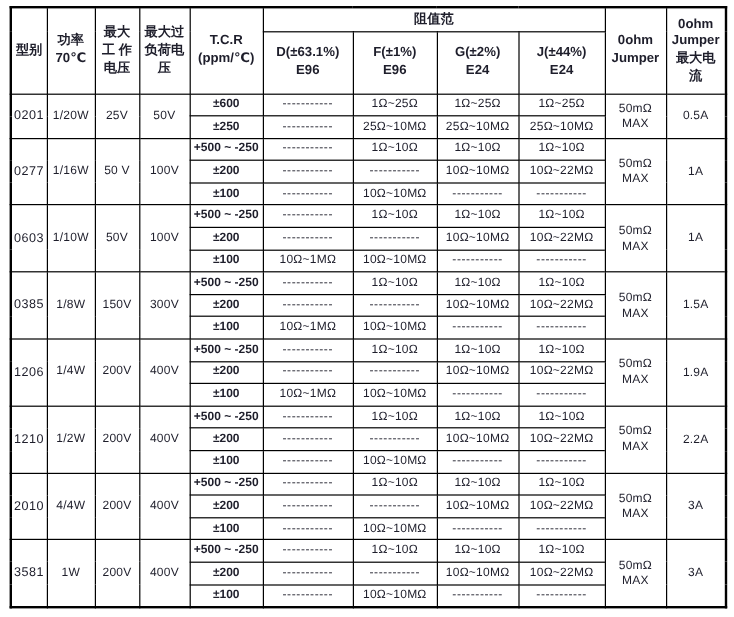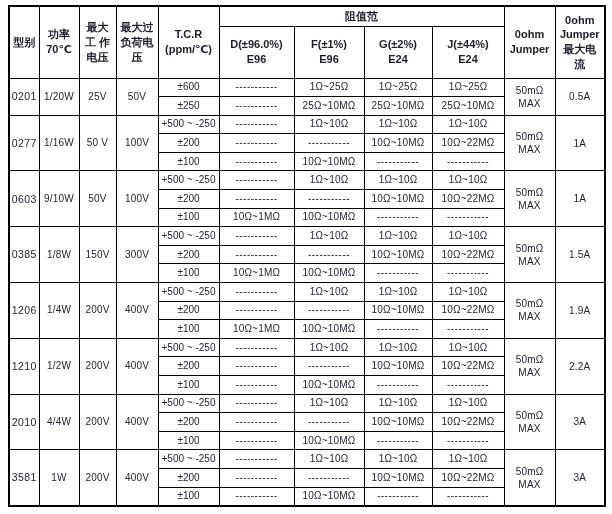--- a/index.html
+++ b/index.html
@@ -8,21 +8,21 @@
   table{border-collapse:collapse;table-layout:fixed;
         margin:5px 0 0 8px;width:596px;border:2px solid #000;}
   th,td{border:1px solid #000;text-align:center;vertical-align:middle;
         padding:0 1px;white-space:pre-line;overflow:hidden;}
   thead th{font-size:11px;font-weight:bold;line-height:1.35;}
   thead tr.top-row{height:20px;}
   thead tr.sub-row{height:52px;}
   tbody tr{height:18.6px;}
   tbody td{font-size:10px;font-weight:400;line-height:1.2;letter-spacing:0.2px;}
   td.model-cell{font-size:10.5px;letter-spacing:0.4px;margin-top:48px;}
-  td.tcr-cell{letter-spacing:0;}
+  td.tcr-cell{letter-spacing:0;font-weight:bold;}
   td.jumper-cell,td.current-cell{font-size:10px;line-height:1.3;}
   td.dash-cell{letter-spacing:0.5px;}
 </style>
 </head>
 <body>
 
 <table>
   <colgroup>
     <col style="width:30px">
       <col style="width:40px">
@@ -51,21 +51,21 @@
 (ppm/℃)</th>
       <th colspan="4">阻值范</th>
       <th rowspan="2">0ohm
 Jumper</th>
       <th rowspan="2">0ohm
 Jumper
 最大电
 流</th>
     </tr>
     <tr class="sub-row">
-      <th>D(±96.0%)
+      <th>D(±63.1%)
 E96</th>
       <th>F(±1%)
 E96</th>
       <th>G(±2%)
 E24</th>
       <th>J(±44%)
 E24</th>
     </tr>
   </thead>
   <tbody>
@@ -113,21 +113,21 @@
       </tr>
       <tr>
         <td class="tcr-cell">±100</td>
         <td class="range-d-cell dash-cell">-----------</td>
         <td class="range-f-cell">10Ω~10MΩ</td>
         <td class="range-g-cell dash-cell">-----------</td>
         <td class="range-j-cell dash-cell">-----------</td>
       </tr>
       <tr>
         <td class="model-cell" rowspan="3">0603</td>
-        <td class="power-cell" rowspan="3">9/10W</td>
+        <td class="power-cell" rowspan="3">1/10W</td>
         <td class="working-voltage-cell" rowspan="3">50V</td>
         <td class="overload-voltage-cell" rowspan="3">100V</td>
         <td class="tcr-cell">+500 ~ -250</td>
         <td class="range-d-cell dash-cell">-----------</td>
         <td class="range-f-cell">1Ω~10Ω</td>
         <td class="range-g-cell">1Ω~10Ω</td>
         <td class="range-j-cell">1Ω~10Ω</td>
         <td class="jumper-cell" rowspan="3">50mΩ
 MAX</td>
         <td class="current-cell" rowspan="3">1A</td>

